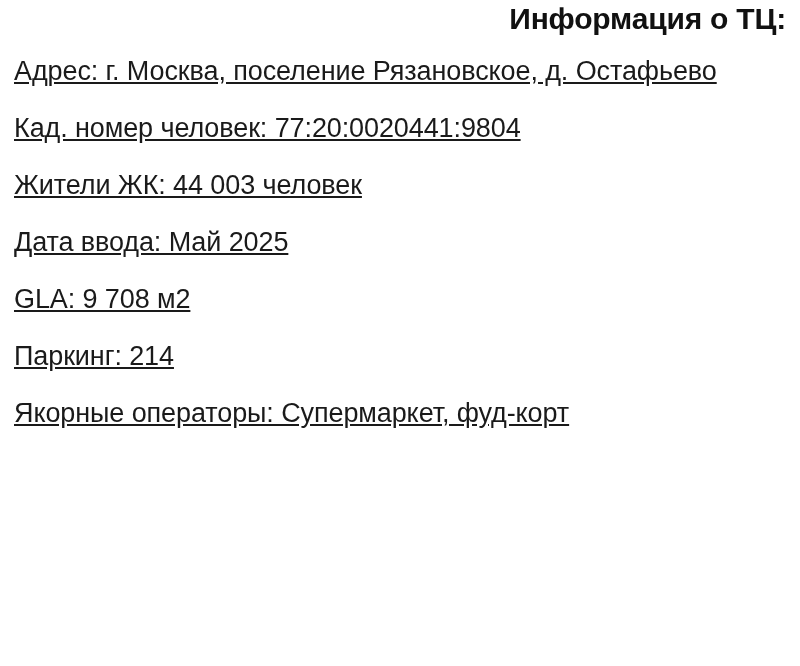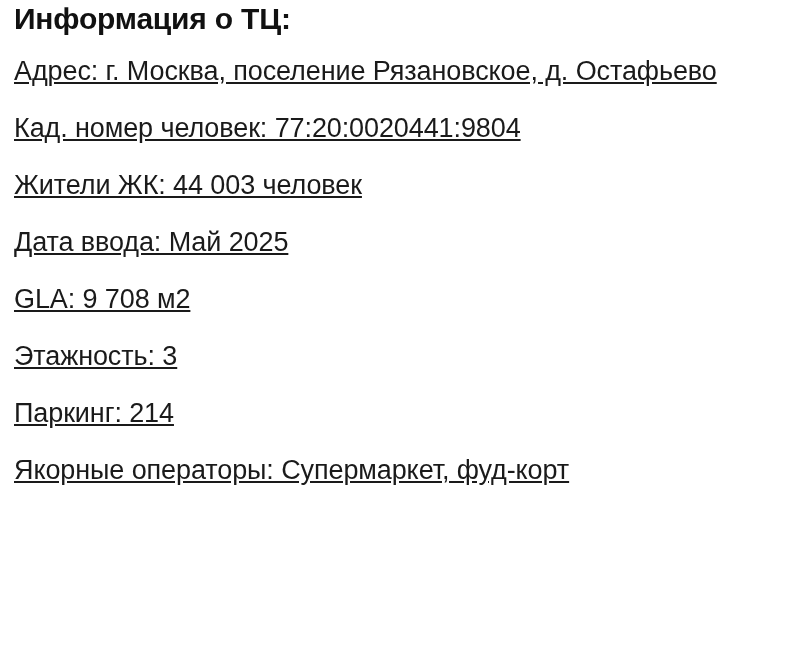--- a/index.html
+++ b/index.html
@@ -16,21 +16,21 @@
   }
   .page {
     width: 800px;
     height: 666px;
     box-sizing: border-box;
     padding: 0 14px;
     display: flex;
     flex-direction: column;
   }
   .title {
-    text-align: left;
+    text-align: right;
     font-size: 30px;
     font-weight: bold;
     letter-spacing: -0.2px;
     margin: 2px 0 16px 0;
     line-height: 34px;
     color: #111111;
   }
   .info-list {
     display: flex;
     flex-direction: column;
@@ -57,18 +57,17 @@
 <div class="page">
 
   <div class="title">Информация о ТЦ:</div>
 
   <div class="info-list">
     <div class="info-line wrapped">Адрес: г. Москва, поселение Рязановское, д. Остафьево</div>
     <div class="info-line">Кад. номер человек: 77:20:0020441:9804</div>
     <div class="info-line">Жители ЖК: 44 003 человек</div>
     <div class="info-line">Дата ввода: Май 2025</div>
     <div class="info-line">GLA: 9 708 м2</div>
-    <div class="info-line">Этажность: 3</div>
     <div class="info-line">Паркинг: 214</div>
     <div class="info-line">Якорные операторы: Супермаркет, фуд-корт</div>
   </div>
 
 </div>
 
 </body></html>

